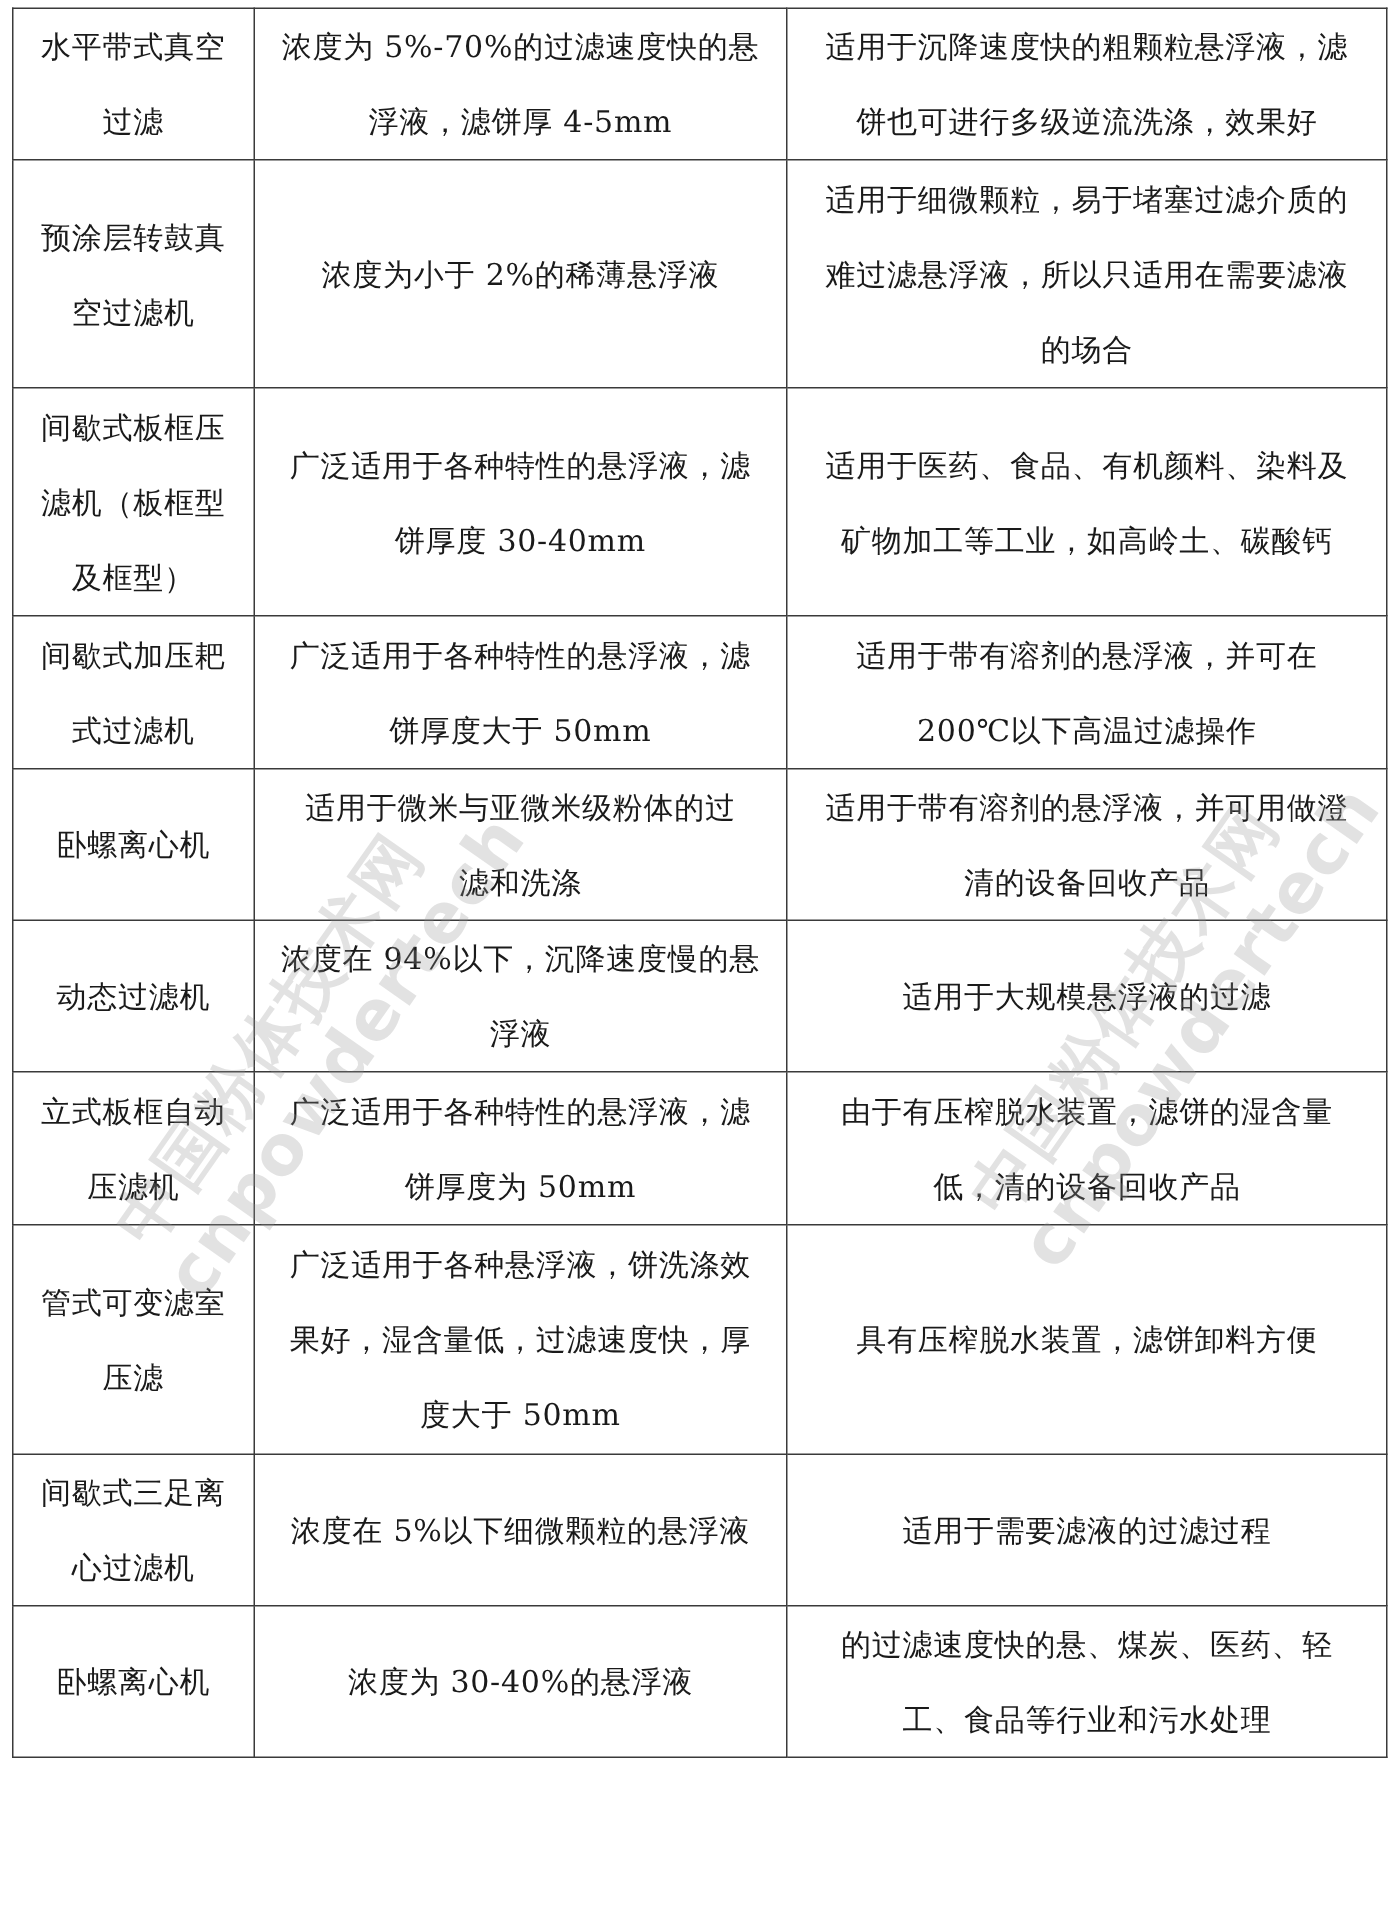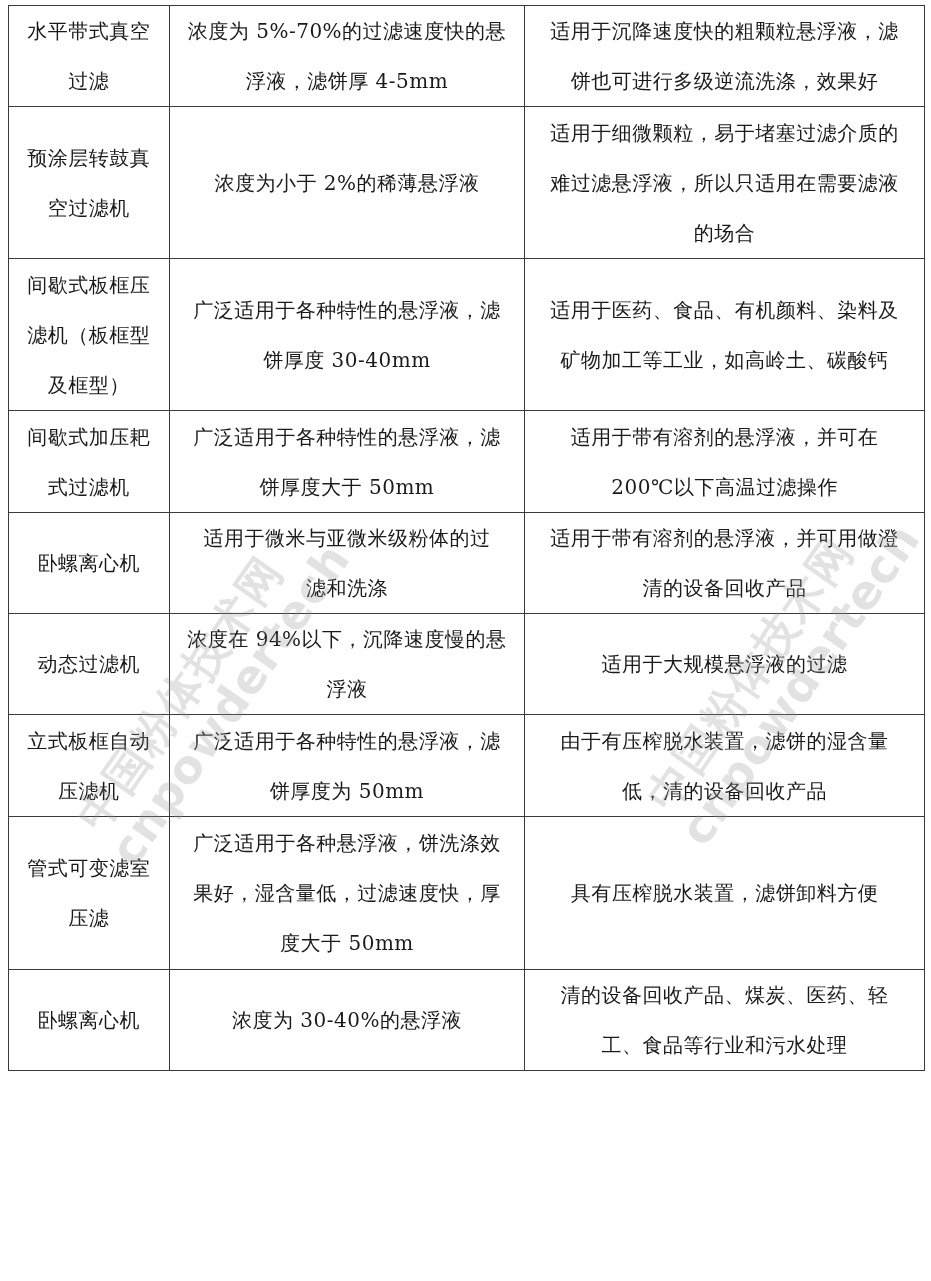--- a/index.html
+++ b/index.html
@@ -161,27 +161,39 @@
           <span class="line">广泛适用于各种悬浮液，饼洗涤效</span>
           <span class="line">果好，湿含量低，过滤速度快，厚</span>
           <span class="line">度大于 50mm</span>
         </td>
         <td class="c3">
           <span class="line">具有压榨脱水装置，滤饼卸料方便</span>
         </td>
       </tr>
       <tr style="height: 101px;">
         <td class="c1">
+          <span class="line">间歇式三足离</span>
+          <span class="line">心过滤机</span>
+        </td>
+        <td class="c2">
+          <span class="line">浓度在 5%以下细微颗粒的悬浮液</span>
+        </td>
+        <td class="c3">
+          <span class="line">适用于需要滤液的过滤过程</span>
+        </td>
+      </tr>
+      <tr style="height: 101px;">
+        <td class="c1">
           <span class="line">卧螺离心机</span>
         </td>
         <td class="c2">
           <span class="line">浓度为 30-40%的悬浮液</span>
         </td>
         <td class="c3">
-          <span class="line">清的设备回收产品、煤炭、医药、轻</span>
+          <span class="line">的过滤速度快的悬、煤炭、医药、轻</span>
           <span class="line">工、食品等行业和污水处理</span>
         </td>
       </tr>
     </tbody>
 </table>
 
 <div class="watermark" style="left: 30px; top: 660px; width: 340px;">
   <span class="wm-cn">中国粉体技术网</span>
   <span class="wm-en">cnpowdertech</span>
 </div>

